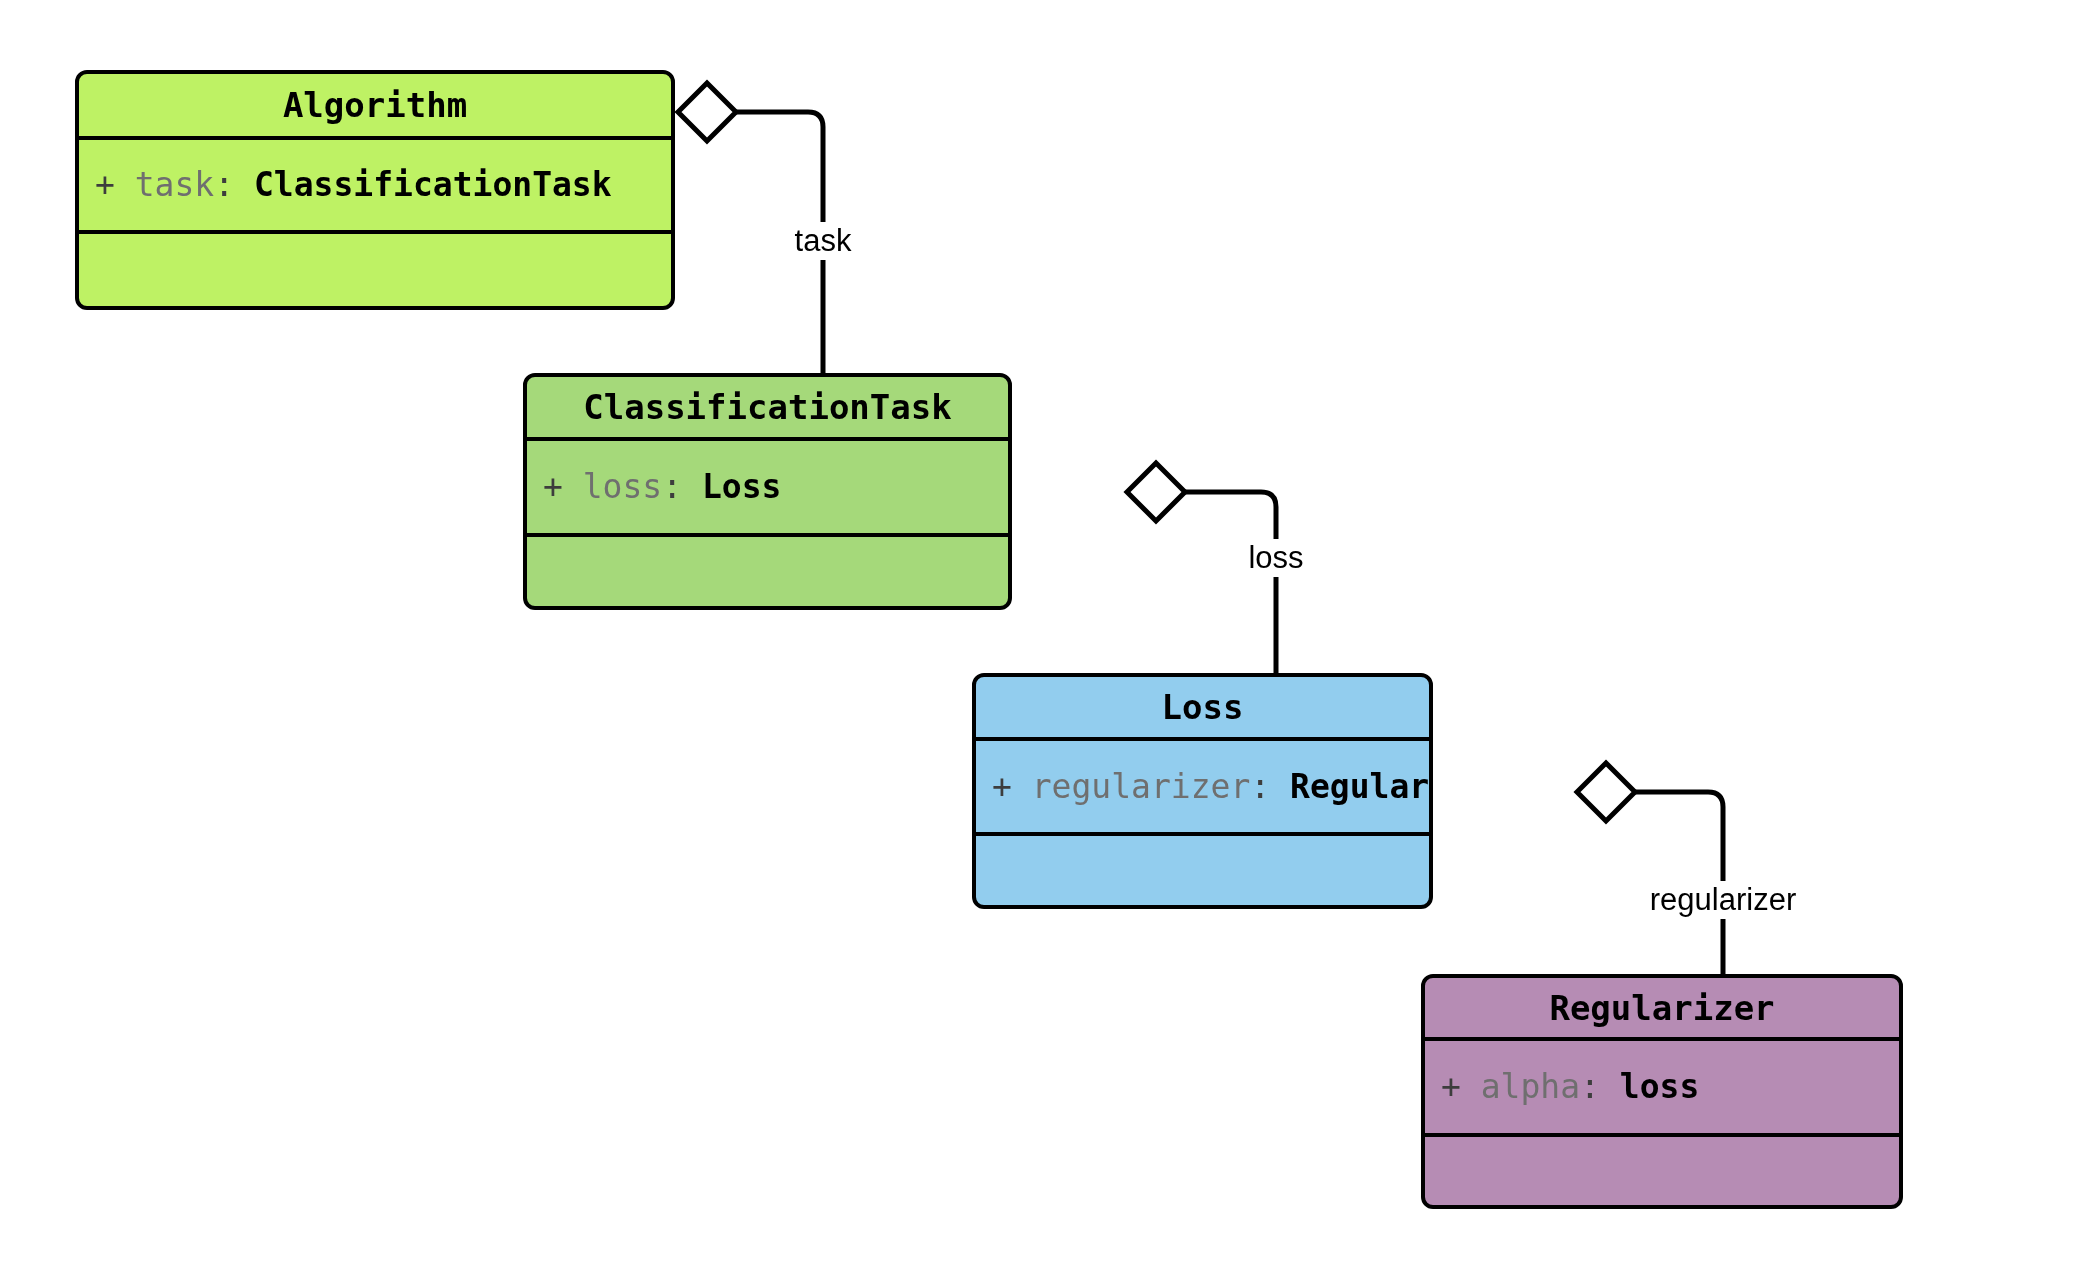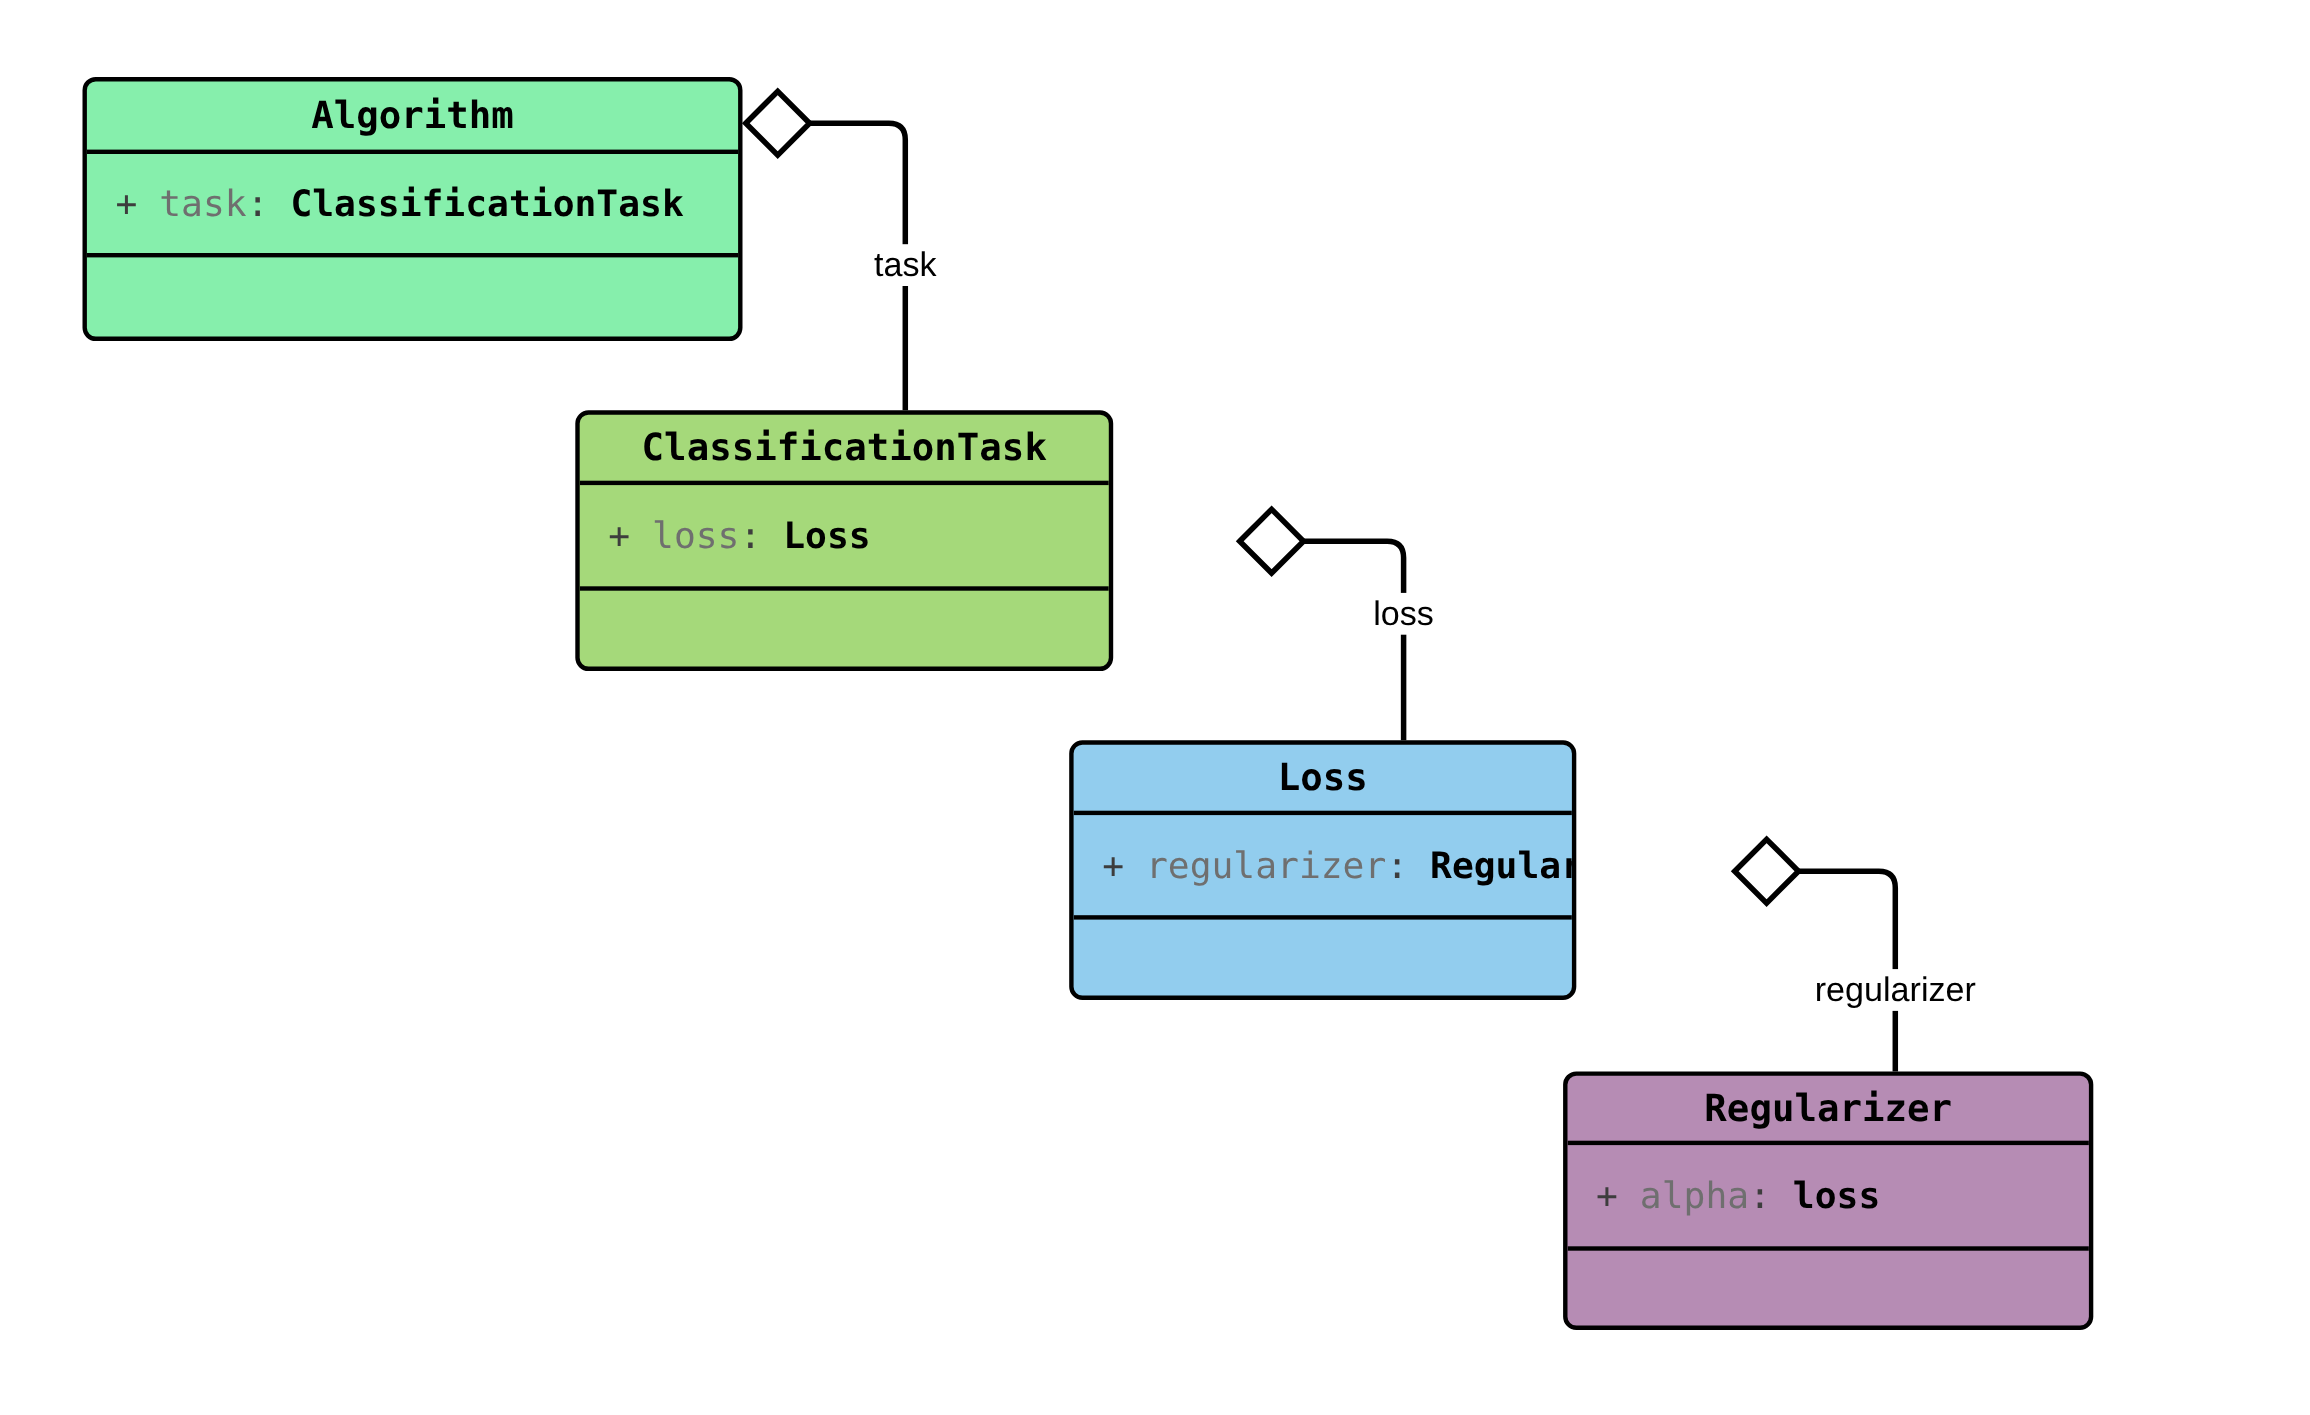--- a/index.html
+++ b/index.html
@@ -49,21 +49,21 @@
     color: #000000;
     letter-spacing: 0px;
     border-bottom: 4px solid #000000;
     white-space: nowrap;
   }
   .uml-attrs {
     box-sizing: border-box;
     display: flex;
     flex-direction: column;
     justify-content: center;
-    padding-left: 26px;
+    padding-left: 16px;
     border-bottom: 4px solid #000000;
   }
   .uml-attr {
     font-family: "DejaVu Sans Mono", "Liberation Mono", monospace;
     font-size: 33px;
     white-space: nowrap;
     line-height: 1.25;
   }
   .attr-vis   { color: #3d3d3d; font-weight: normal; }
   .attr-name  { color: #6f6f6f; font-weight: normal; }
@@ -102,21 +102,21 @@
     <path d="M 1635 792 L 1708 792 Q 1723 792 1723 807 L 1723 974" fill="none" stroke="#000000" stroke-width="5" stroke-linecap="butt"></path>
     <polygon points="1577,792 1606,763 1635,792 1606,821" fill="#ffffff" stroke="#000000" stroke-width="5" stroke-linejoin="miter"></polygon>
   </svg>
 
   <div class="edge-label" style="left:823px; top:241px;">task</div>
 
   <div class="edge-label" style="left:1276px; top:558px;">loss</div>
 
   <div class="edge-label" style="left:1723px; top:900px;">regularizer</div>
 
-  <div class="uml-class" style="left:75px; top:70px; width:600px; height:240px; background:#86efac;">
+  <div class="uml-class" style="left:75px; top:70px; width:600px; height:240px; background:#bef264;">
     <div class="uml-title" style="height:66px;">Algorithm</div>
     <div class="uml-attrs" style="height:94px;">
       <div class="uml-attr">
         <span class="attr-vis">+</span>
         <span class="attr-name">task</span><span class="attr-colon">:</span>
         <span class="attr-type">ClassificationTask</span>
       </div>
     </div>
     <div class="uml-methods"></div>
   </div>

